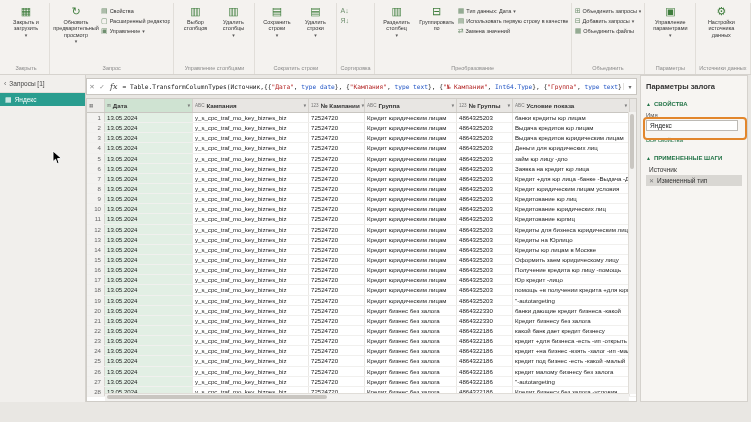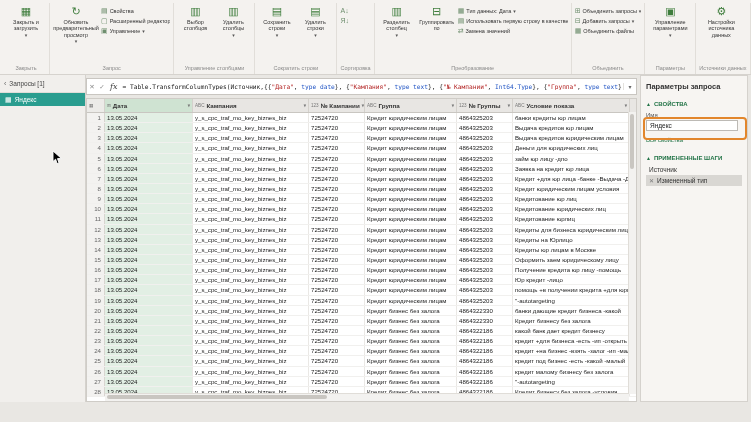--- a/index.html
+++ b/index.html
@@ -549,21 +549,21 @@
       </div>
     <div class="vscroll">
         <div class="vthumb"></div>
       </div>
     <div class="hscroll">
         <div class="hthumb"></div>
       </div>
   </div>
 
   <div class="settings">
-    <div class="settings-title">Параметры запроса</div>
+    <div class="settings-title">Параметры залога</div>
     <div class="sechead">
       <span class="tri">▲</span>
       <span>СВОЙСТВА</span>
     </div>
     <div class="lbl">Имя</div>
     <div class="name-input">Яндекс</div>
     <div class="linkall">Все свойства</div>
     <div class="sechead" style="margin-top:12px">
       <span class="tri">▲</span>
       <span>ПРИМЕНЕННЫЕ ШАГИ</span>

